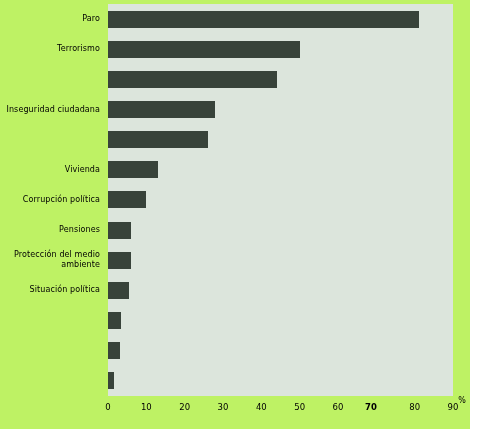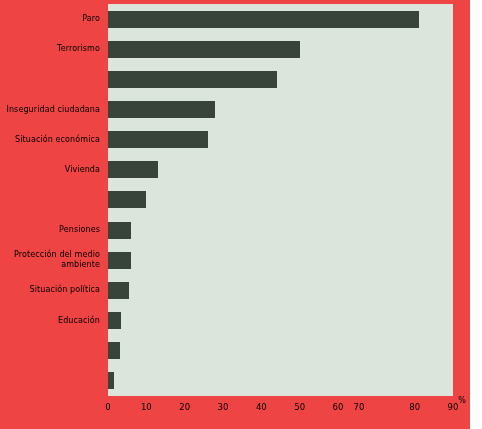--- a/index.html
+++ b/index.html
@@ -11,21 +11,21 @@
     width: 482px;
     height: 429px;
     font-family: "DejaVu Sans", "Liberation Sans", sans-serif;
     overflow: hidden;
   }
 
   #chart-root {
     position: relative;
     width: 470px;
     height: 429px;
-    background: #ef4444;
+    background: #bef264;
   }
 
   
   #plot-area {
     position: absolute;
     left: 108px;
     top: 4px;
     width: 345px;
     height: 392px;
     background: #dce5dc;
@@ -110,64 +110,63 @@
         <div class="bar" style="background: rgb(56, 67, 58); width: 191.667px; height: 17px; top: 6.57692px;"></div>
       </div>
       <div class="cat-row" style="top: 64.3077px; height: 30.1538px;">
         <div class="bar" style="background: rgb(56, 67, 58); width: 168.667px; height: 17px; top: 6.57692px;"></div>
       </div>
       <div class="cat-row" style="top: 94.4615px; height: 30.1538px;">
         <div class="cat-label" style="height: 30.1538px;">Inseguridad ciudadana</div>
         <div class="bar" style="background: rgb(56, 67, 58); width: 107.333px; height: 17px; top: 6.57692px;"></div>
       </div>
       <div class="cat-row" style="top: 124.615px; height: 30.1538px;">
-        <div class="cat-label" style="height: 30.1538px;">Situación económica</div>
         <div class="bar" style="background: rgb(56, 67, 58); width: 99.6667px; height: 17px; top: 6.57692px;"></div>
       </div>
       <div class="cat-row" style="top: 154.769px; height: 30.1538px;">
         <div class="cat-label" style="height: 30.1538px;">Vivienda</div>
         <div class="bar" style="background: rgb(56, 67, 58); width: 49.8333px; height: 17px; top: 6.57692px;"></div>
       </div>
       <div class="cat-row" style="top: 184.923px; height: 30.1538px;">
+        <div class="cat-label" style="height: 30.1538px;">Corrupción política</div>
         <div class="bar" style="background: rgb(56, 67, 58); width: 38.3333px; height: 17px; top: 6.57692px;"></div>
       </div>
       <div class="cat-row" style="top: 215.077px; height: 30.1538px;">
         <div class="cat-label" style="height: 30.1538px;">Pensiones</div>
         <div class="bar" style="background: rgb(56, 67, 58); width: 23px; height: 17px; top: 6.57692px;"></div>
       </div>
       <div class="cat-row" style="top: 245.231px; height: 30.1538px;">
         <div class="cat-label" style="height: 30.1538px;">Protección del medio
 ambiente</div>
         <div class="bar" style="background: rgb(56, 67, 58); width: 23px; height: 17px; top: 6.57692px;"></div>
       </div>
       <div class="cat-row" style="top: 275.385px; height: 30.1538px;">
         <div class="cat-label" style="height: 30.1538px;">Situación política</div>
         <div class="bar" style="background: rgb(56, 67, 58); width: 21.0833px; height: 17px; top: 6.57692px;"></div>
       </div>
       <div class="cat-row" style="top: 305.538px; height: 30.1538px;">
-        <div class="cat-label" style="height: 30.1538px;">Educación</div>
         <div class="bar" style="background: rgb(56, 67, 58); width: 13.4167px; height: 17px; top: 6.57692px;"></div>
       </div>
       <div class="cat-row" style="top: 335.692px; height: 30.1538px;">
         <div class="bar" style="background: rgb(56, 67, 58); width: 11.5px; height: 17px; top: 6.57692px;"></div>
       </div>
       <div class="cat-row" style="top: 365.846px; height: 30.1538px;">
         <div class="bar" style="background: rgb(56, 67, 58); width: 5.75px; height: 17px; top: 6.57692px;"></div>
       </div>
     </div>
 
   <div id="x-axis">
     <div id="x-tick-labels">
         <div class="x-tick-label" style="left: 108px;">0</div>
         <div class="x-tick-label" style="left: 146.333px;">10</div>
         <div class="x-tick-label" style="left: 184.667px;">20</div>
         <div class="x-tick-label" style="left: 223px;">30</div>
         <div class="x-tick-label" style="left: 261.333px;">40</div>
         <div class="x-tick-label" style="left: 299.667px;">50</div>
         <div class="x-tick-label" style="left: 338px;">60</div>
-        <div class="x-tick-label" style="left: 359px;">70</div>
+        <div class="x-tick-label" style="left: 371px; font-weight: bold;">70</div>
         <div class="x-tick-label" style="left: 414.667px;">80</div>
         <div class="x-tick-label" style="left: 453px;">90</div>
       </div>
     <div id="axis-unit">%</div>
   </div>
 
 </div>
 
 </body></html>

